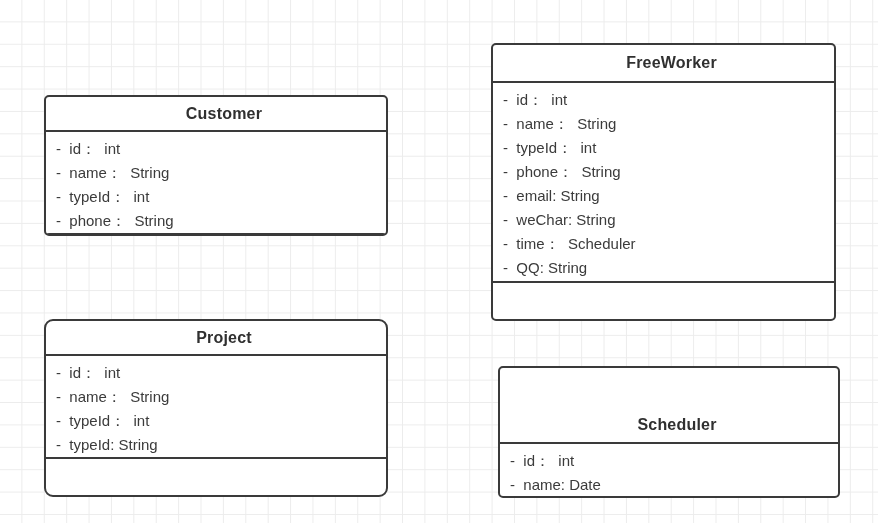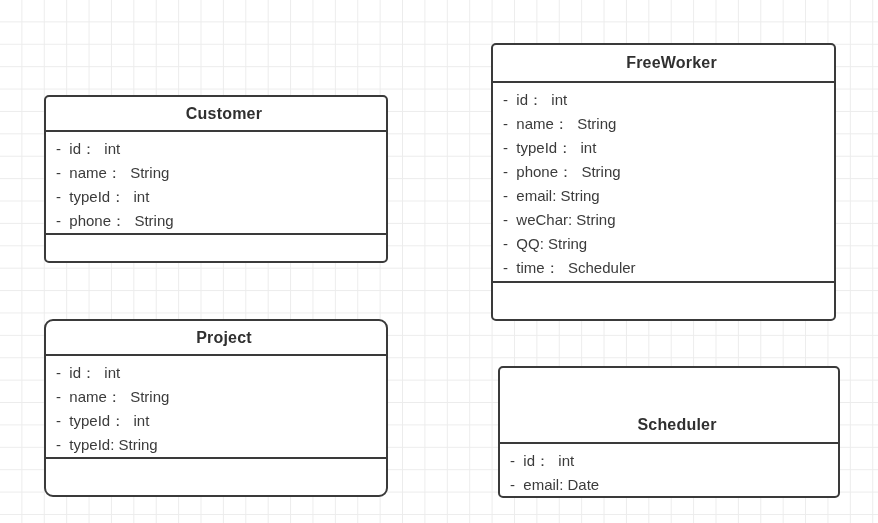--- a/index.html
+++ b/index.html
@@ -60,21 +60,21 @@
     color: #3b3b3b;
     line-height: 24px;
     white-space: pre;
   }
 
   .uml-methods {
     box-sizing: border-box;
   }
 
   
-  #class-customer   { left: 44px;  top: 95px;  width: 344px; height: 168px; }
+  #class-customer   { left: 44px;  top: 95px;  width: 344px; height: 141px; }
   #class-customer   .uml-title   { height: 35px; }
   #class-customer   .uml-attrs   { height: 103px; }
   #class-customer   .uml-methods { height: 36px; }
 
   #class-project    { left: 44px;  top: 319px; width: 344px; height: 178px; border-radius: 9px; }
   #class-project    .uml-title   { height: 35px; }
   #class-project    .uml-attrs   { height: 103px; }
   #class-project    .uml-methods { height: 36px; }
 
   #class-freeworker { left: 491px; top: 43px;  width: 345px; height: 278px; }
@@ -116,28 +116,28 @@
 
   <div class="uml-class" id="class-freeworker">
     <div class="uml-title">FreeWorker</div>
     <div class="uml-attrs">
       <div class="uml-attr">-  id：  int</div>
       <div class="uml-attr">-  name：  String</div>
       <div class="uml-attr">-  typeId：  int</div>
       <div class="uml-attr">-  phone：  String</div>
       <div class="uml-attr">-  email: String</div>
       <div class="uml-attr">-  weChar: String</div>
+      <div class="uml-attr">-  time：  Scheduler</div>
       <div class="uml-attr">-  QQ: String</div>
-      <div class="uml-attr">-  time：  Scheduler</div>
     </div>
     <div class="uml-methods"></div>
   </div>
 
   <div class="uml-class" id="class-scheduler">
     <div class="uml-title">Scheduler</div>
     <div class="uml-attrs">
       <div class="uml-attr">-  id：  int</div>
-      <div class="uml-attr">-  email: Date</div>
+      <div class="uml-attr">-  name: Date</div>
     </div>
     <div class="uml-methods"></div>
   </div>
 
 </div>
 
 </body></html>

